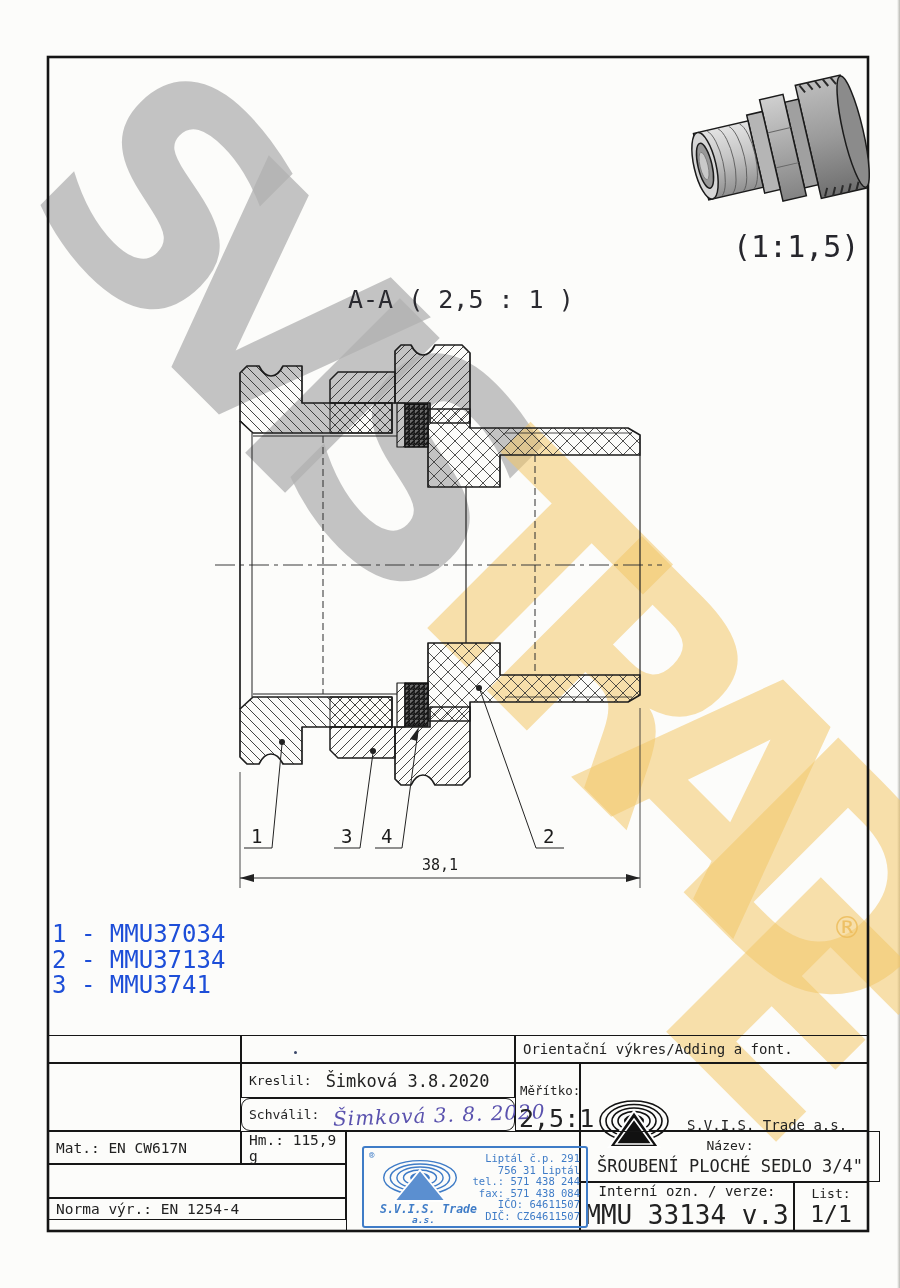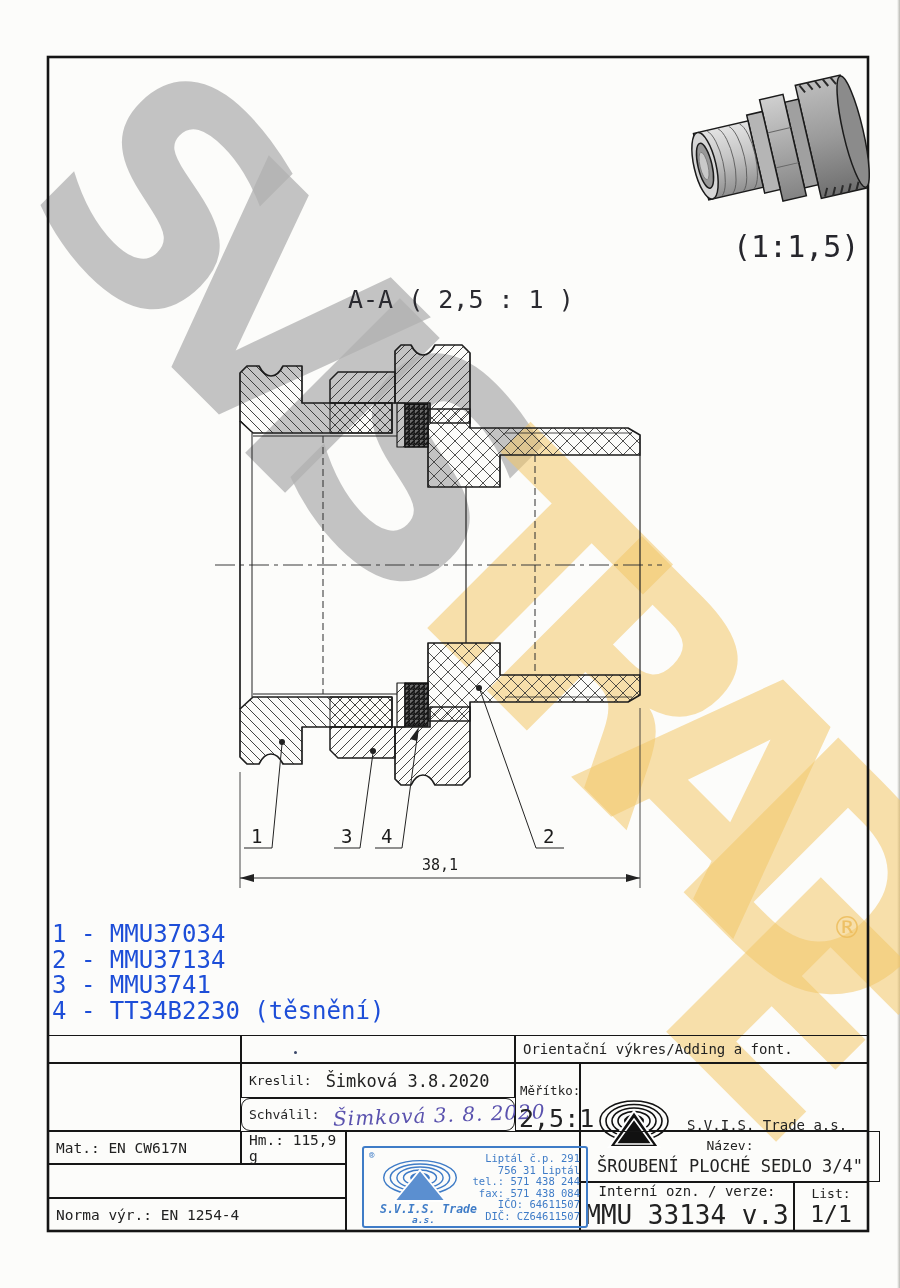--- a/index.html
+++ b/index.html
@@ -171,21 +171,20 @@
     </g>
     <text x="733" y="257" font-family="DejaVu Sans Mono,monospace" font-size="30" fill="#26262c">(1:1,5)</text>
   </svg>
 
   <div class="overlay">
 
     <div class="parts" id="parts-list">
         <div>1 - MMU37034</div>
         <div>2 - MMU37134</div>
         <div>3 - MMU3741</div>
-        <div>4 - TT34B2230 (těsnění)</div>
       </div>
 
     <div class="cell" style="left:48px;top:1035px;width:193px;height:28px;"></div>
     <div class="cell" style="left:241px;top:1035px;width:274px;height:28px;">
       <span class="dotmark" style="left:52px;top:15px;"></span>
     </div>
     <div class="cell" style="left:515px;top:1035px;width:353px;height:28px;">
       <div class="kv" style="font-size:14px;">Orientační výkres/Adding a font.</div>
     </div>
 
@@ -223,21 +222,21 @@
       </div>
     </div>
 
     <div class="cell" style="left:48px;top:1131px;width:193px;height:33px;">
       <div class="kv" style="font-size:14.5px;">Mat.: EN CW617N</div>
     </div>
     <div class="cell" style="left:241px;top:1131px;width:105px;height:33px;">
       <div class="kv" style="font-size:14.5px;">Hm.: 115,9 g</div>
     </div>
     <div class="cell" style="left:48px;top:1164px;width:298px;height:34px;"></div>
-    <div class="cell" style="left:48px;top:1198px;width:298px;height:33px;">
+    <div class="cell" style="left:48px;top:1198px;width:298px;height:22px;">
       <div class="kv" style="font-size:14.5px;">Norma výr.: EN 1254-4</div>
     </div>
 
     <div class="cell" style="left:346px;top:1131px;width:234px;height:100px;"></div>
 
     <div class="cell" style="left:580px;top:1131px;width:300px;height:51px;">
       <div class="center-col">
         <div style="font-size:13px;">Název:</div>
         <div style="font-size:17px;margin-top:3px;white-space:nowrap;">ŠROUBENÍ PLOCHÉ SEDLO 3/4"</div>
       </div>

